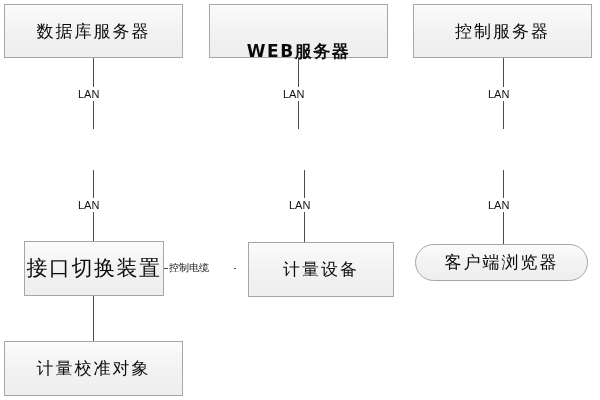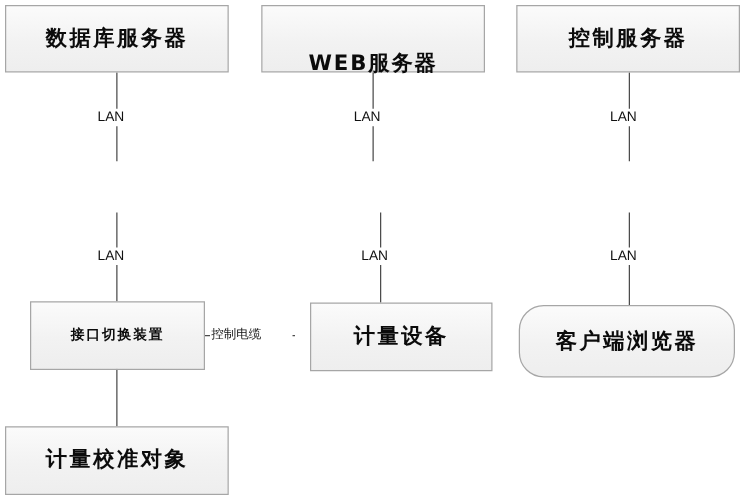--- a/index.html
+++ b/index.html
@@ -31,26 +31,26 @@
     z-index: 3;
   }
   .node .label {
     display: block;
     line-height: 1.1;
     white-space: nowrap;
   }
 
   .node.cjk .label {
     font-family: "DejaVu Sans", "Liberation Sans", sans-serif;
-    font-weight: 700;
+    font-weight: 400;
     font-size: 17px;
     letter-spacing: 2px;
   }
   .node.small-cjk .label {
-    font-size: 11px;
+    font-size: 21px;
     letter-spacing: 1.5px;
   }
   .node.mixed .label {
     font-family: "DejaVu Sans", "Liberation Sans", sans-serif;
     font-weight: 700;
     font-size: 17px;
     letter-spacing: 1.5px;
     margin-top: 41px;
   }
 
@@ -119,21 +119,21 @@
 
 
   <div class="node cjk small-cjk" style="left:24px;  top:241px; width:140px; height:55px;">
     <span class="label">接口切换装置</span>
   </div>
 
   <div class="node cjk" style="left:248px; top:242px; width:146px; height:55px;">
     <span class="label">计量设备</span>
   </div>
 
-  <div class="node cjk" style="left:415px; top:244px; width:173px; height:58px;border-radius:20px;">
+  <div class="node cjk" style="left:415px; top:244px; width:173px; height:37px;border-radius:20px;">
     <span class="label">客户端浏览器</span>
   </div>
 
   <div class="node cjk" style="left:4px;   top:341px; width:179px; height:55px;">
     <span class="label">计量校准对象</span>
   </div>
 
   <div class="edge-label" style="left:76px;  top:87px;  width:34px;">LAN</div>
   <div class="edge-label" style="left:281px; top:87px;  width:34px;">LAN</div>
   <div class="edge-label" style="left:486px; top:87px;  width:34px;">LAN</div>

